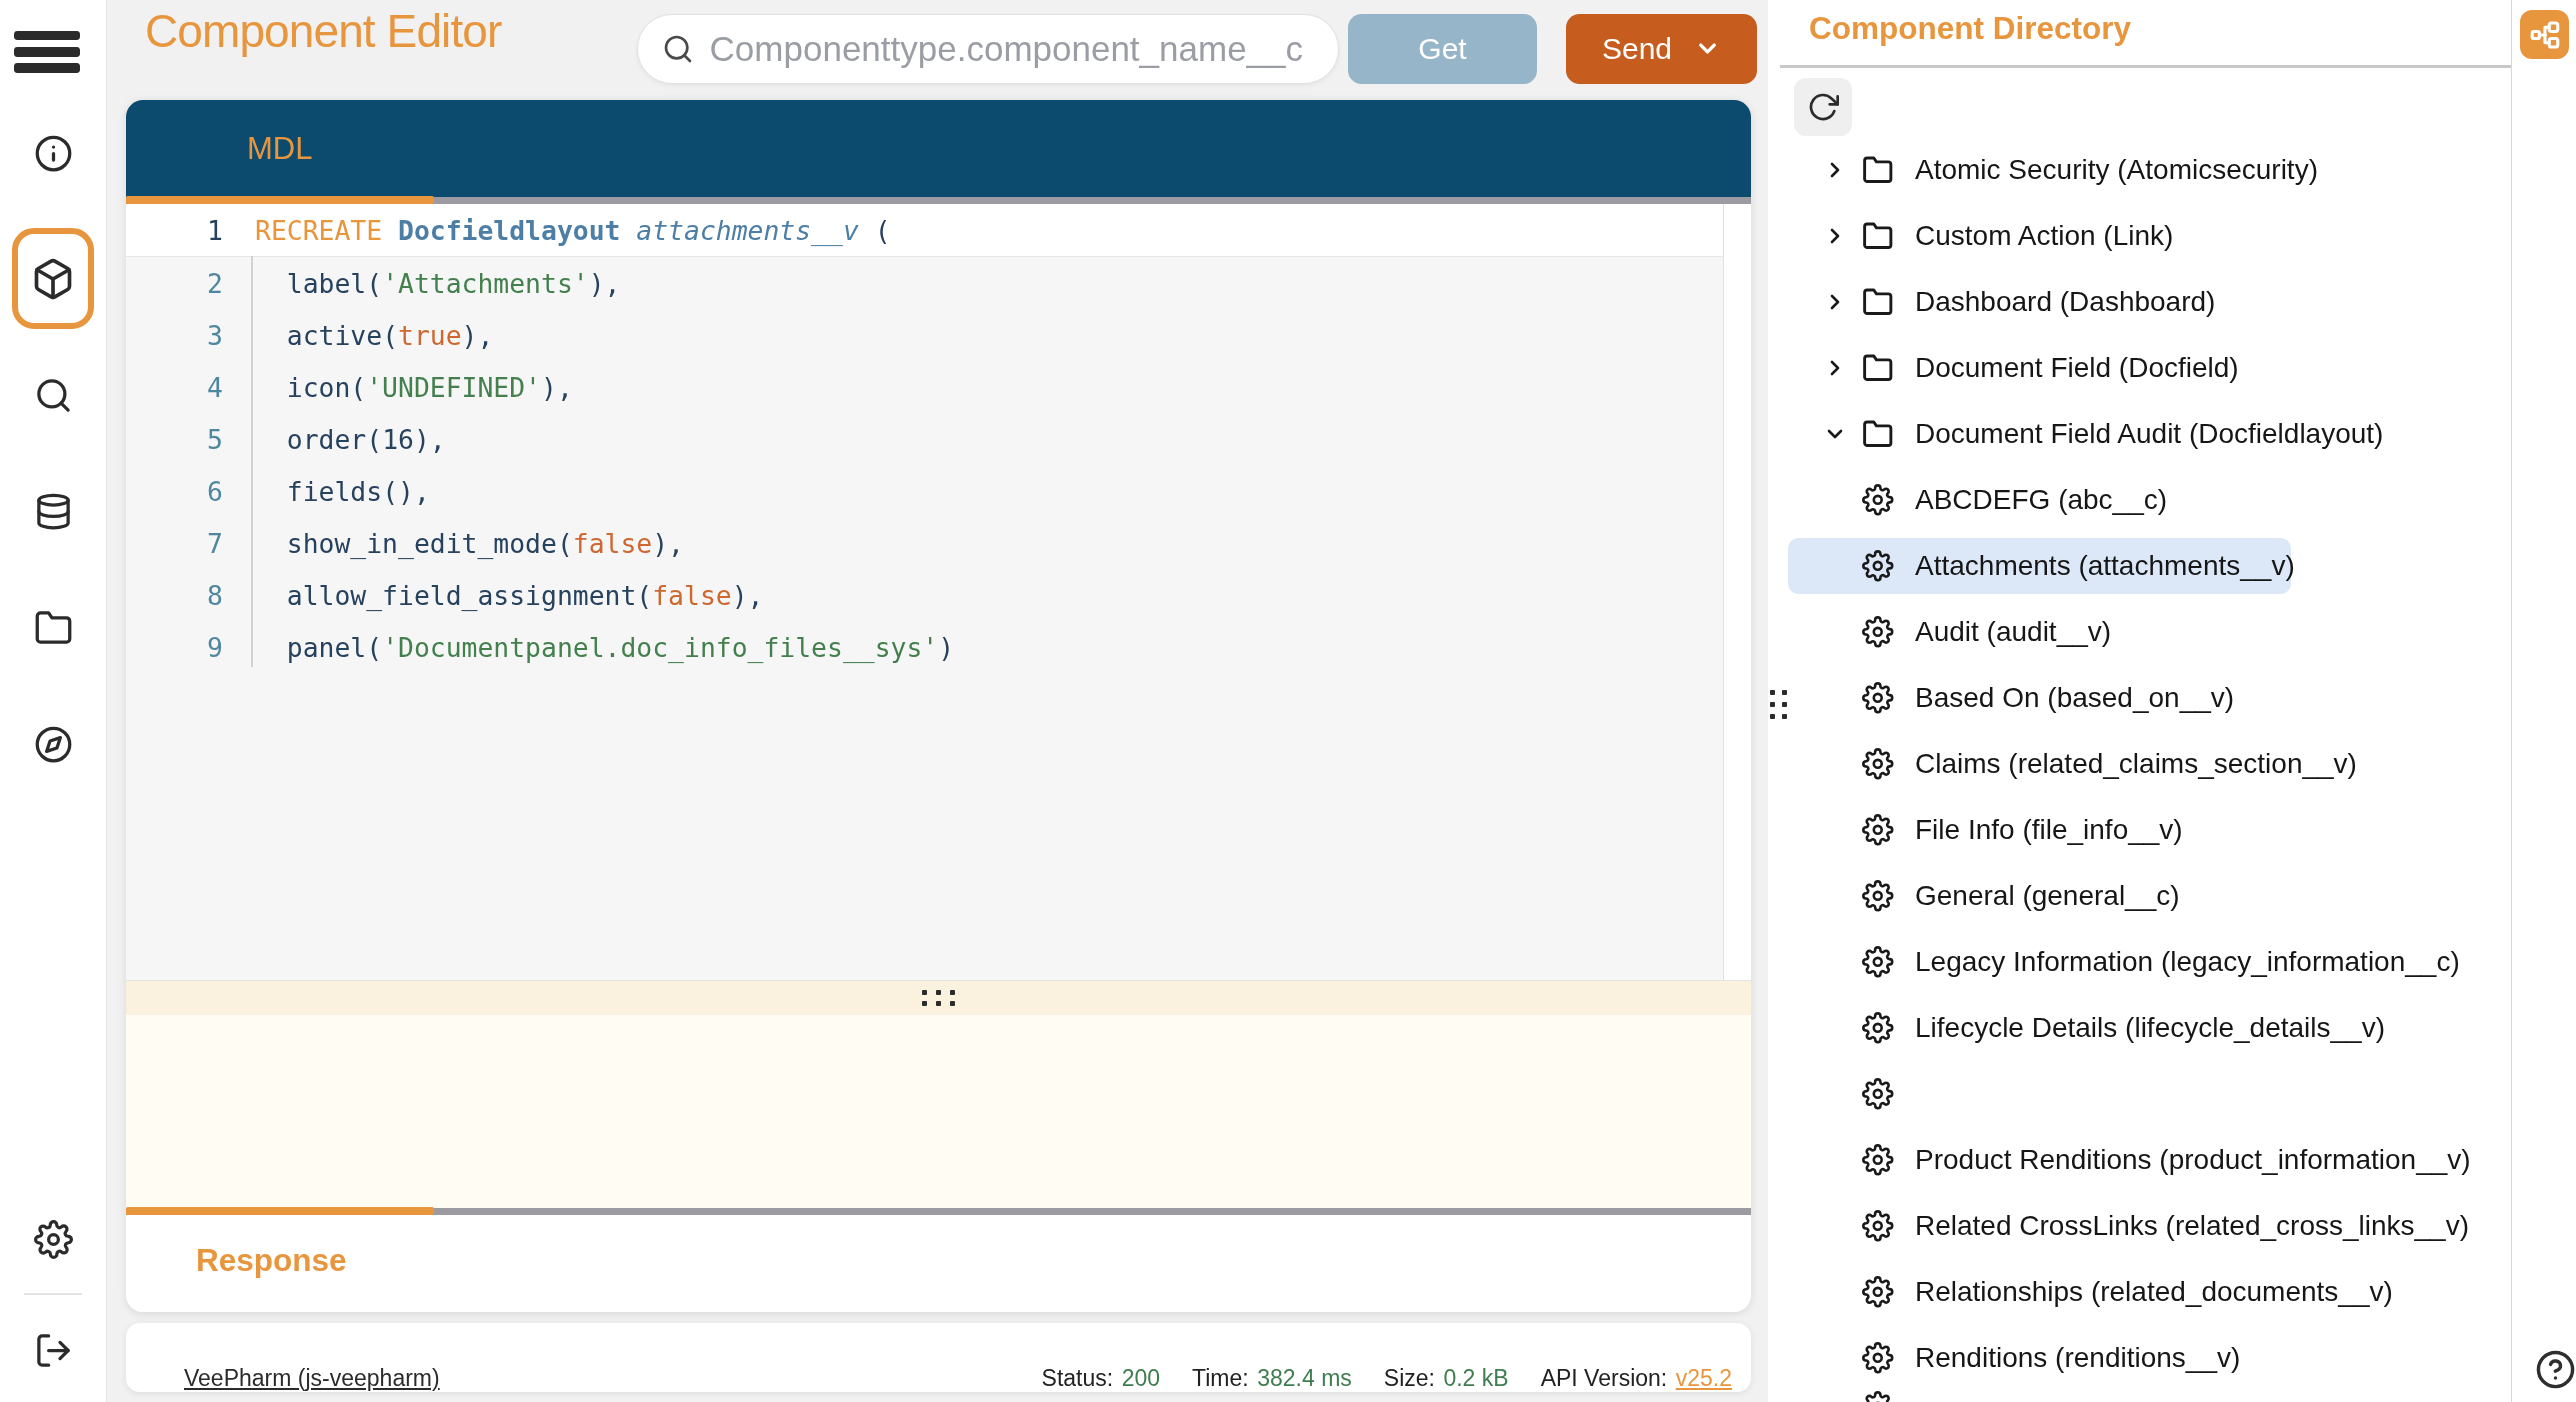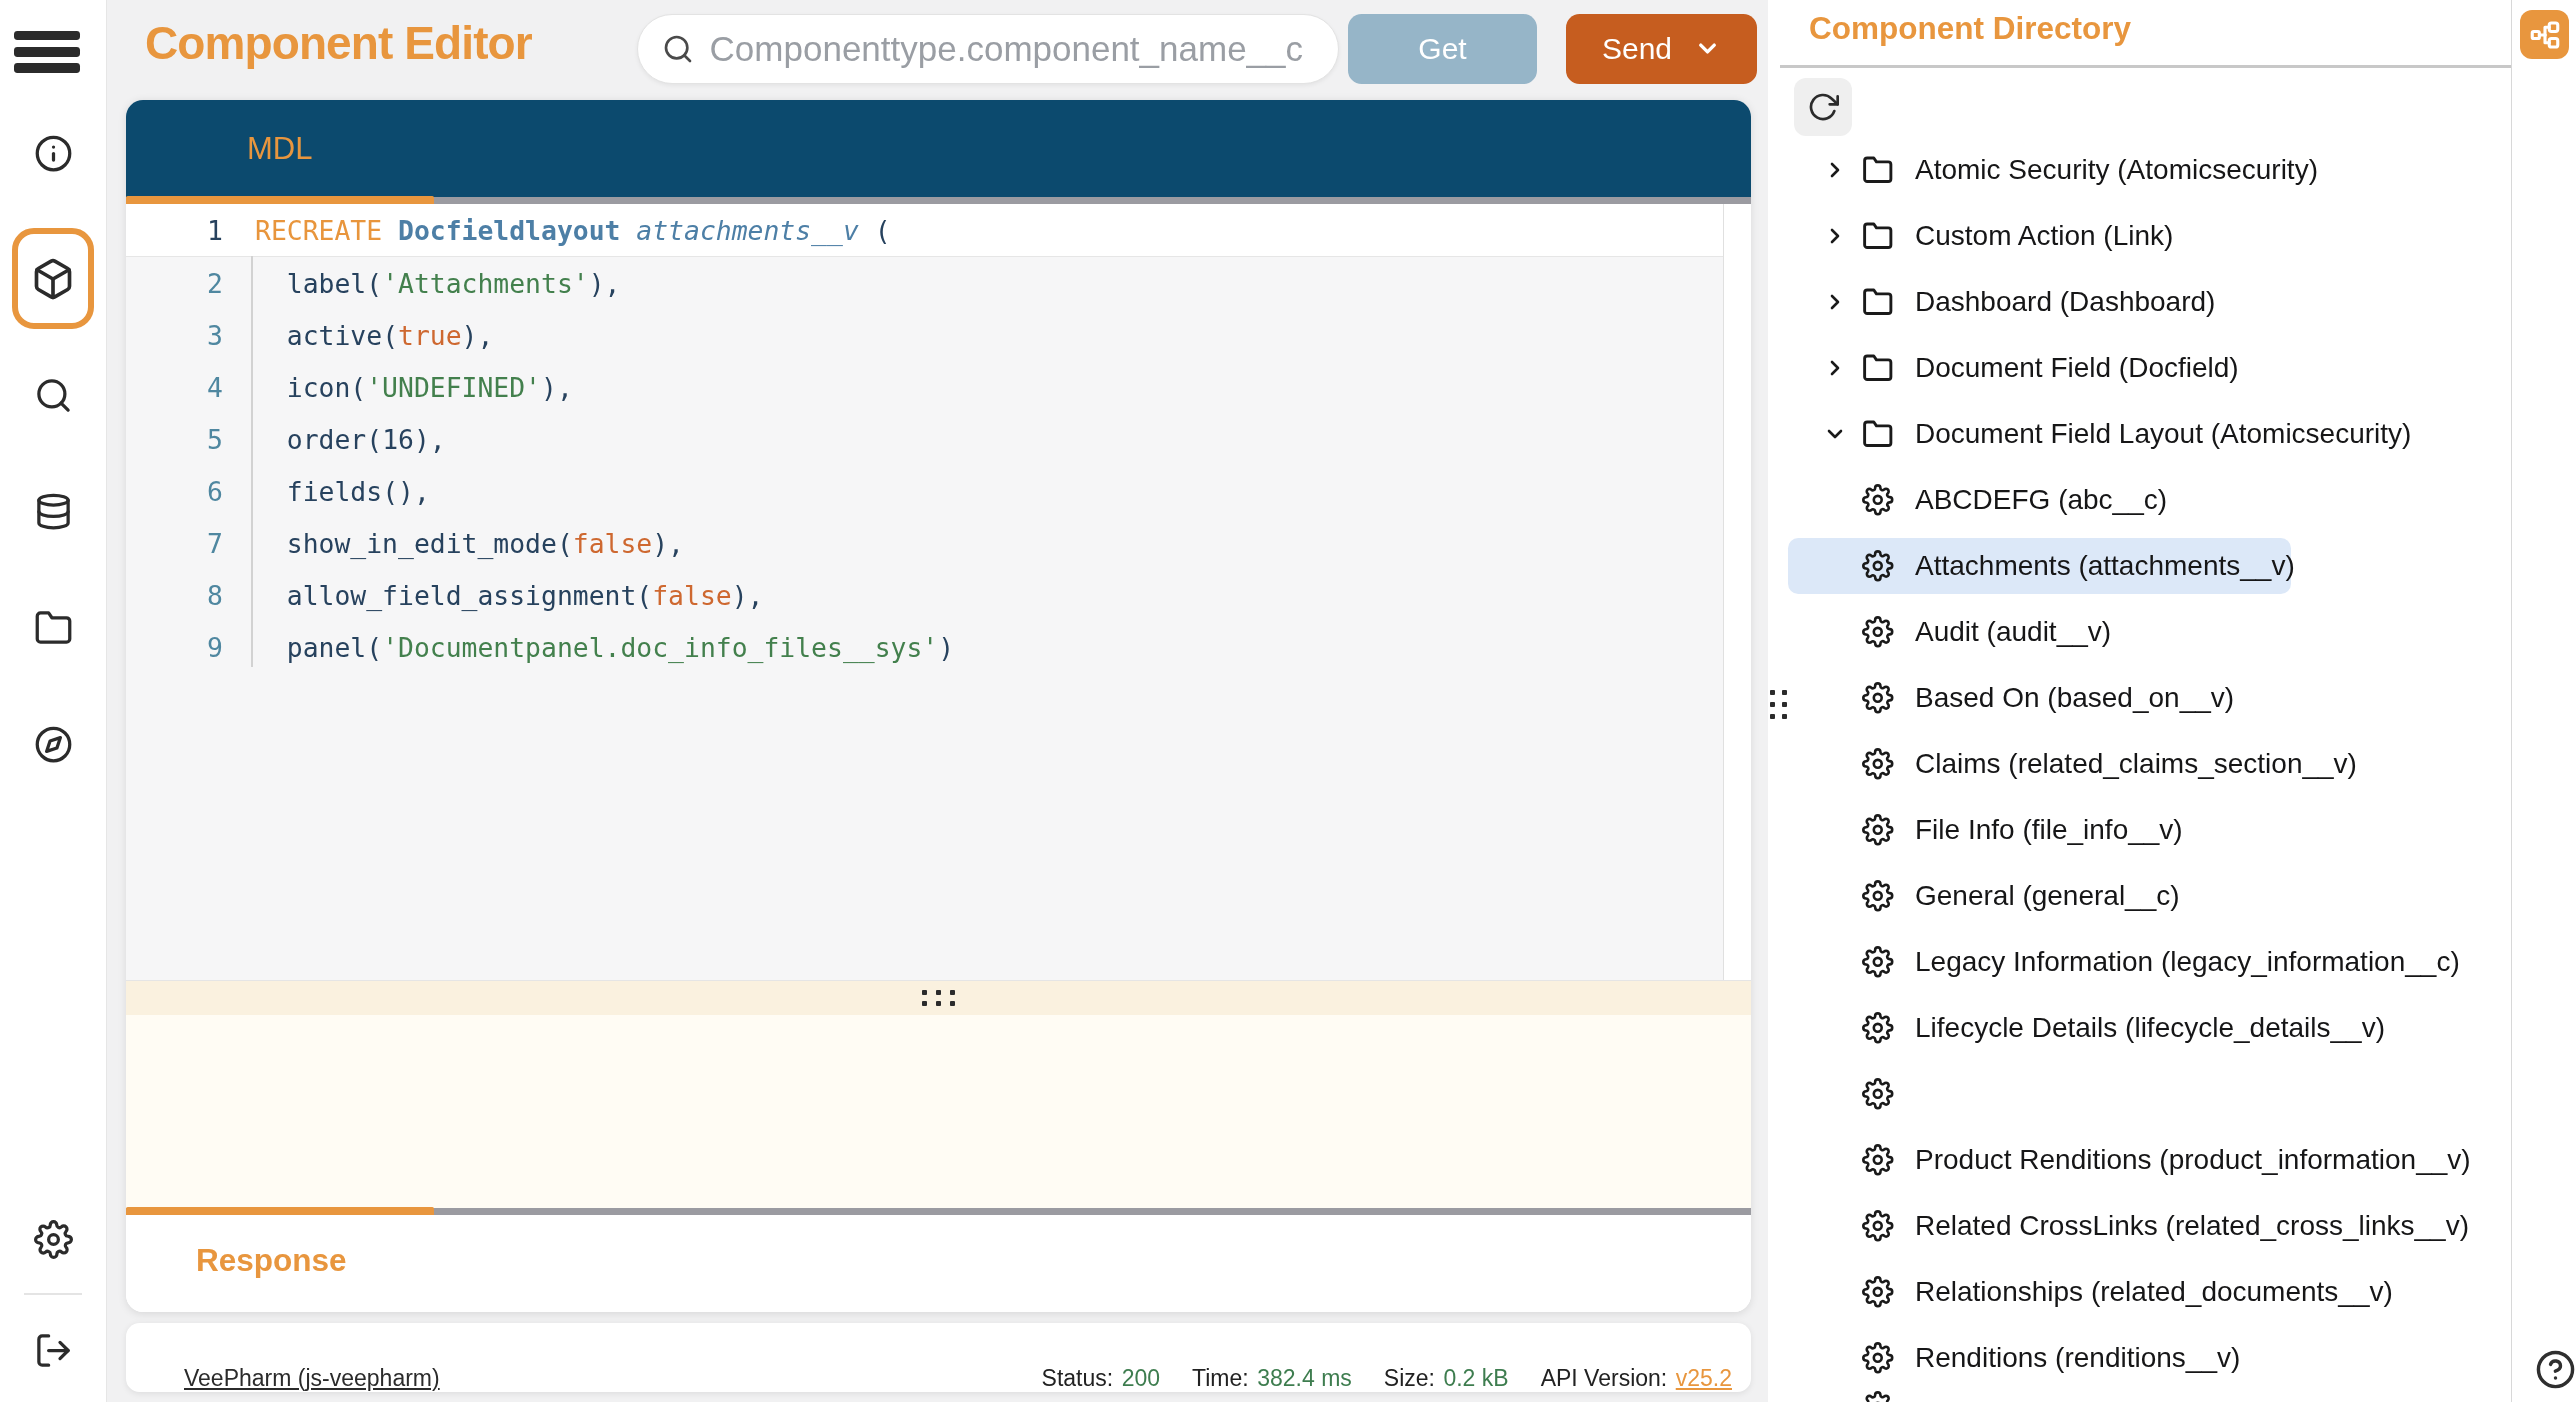--- a/index.html
+++ b/index.html
@@ -8,21 +8,21 @@
   
   .sidebar{position:absolute;left:0;top:0;width:106px;height:1402px;background:#fff;border-right:0.9px solid #e6e6e6;}
   .hamburger{position:absolute;left:13.6px;top:31px;width:66px;height:41px;cursor:pointer;}
   .hamburger i{display:block;height:9.4px;border-radius:3.4px;background:#2b2b2b;margin-bottom:6.8px;}
   .side-ic{position:absolute;left:0;width:106px;display:flex;justify-content:center;color:#2b2b2b;}
   .side-ic svg{width:39px;height:39px;}
   .side-active-box{position:absolute;left:12px;top:228px;width:82px;height:101px;border:6px solid #E8963E;border-radius:22px;box-sizing:border-box;display:flex;align-items:center;justify-content:center;color:#2b2b2b;}
   .side-active-box svg{width:44px;height:44px;}
   .side-div{position:absolute;left:24px;top:1293px;width:58px;height:1.7px;background:#e4e4e4;}
   
-  .app-title{position:absolute;left:145px;top:16px;font-size:46px;font-weight:700;color:#E8963E;letter-spacing:-0.9px;}
+  .app-title{position:absolute;left:145px;top:4px;font-size:46px;font-weight:400;color:#E8963E;letter-spacing:-0.9px;}
   .searchbox{position:absolute;left:637px;top:13.6px;width:702px;height:70px;background:#fff;border:0.9px solid #e3e3e3;border-radius:35px;box-shadow:0 1.7px 4.3px rgba(0,0,0,.06);display:flex;align-items:center;box-sizing:border-box;padding:0 24px;}
   .searchbox svg{width:32px;height:32px;color:#4a4a4a;flex:0 0 auto;margin-right:13.6px;}
   .searchbox input{border:none;outline:none;background:transparent;font-size:35px;color:#333;width:100%;font-family:"Liberation Sans",sans-serif;}
   .searchbox input::placeholder{color:#9a9ea4;}
   .btn{position:absolute;top:13.6px;height:70px;border:none;border-radius:13.6px;color:#fff;font-size:30px;font-family:"Liberation Sans",sans-serif;font-weight:500;cursor:pointer;display:flex;align-items:center;justify-content:center;}
   .btn-get{left:1348px;width:189px;background:#96B5C8;}
   .btn-send{left:1566px;width:191px;background:#C65D1F;gap:22px;}
   .btn-send svg{width:27px;height:27px;}
   
   .card{position:absolute;left:126px;top:100px;width:1625px;height:1212px;background:#fff;border-radius:17px;box-shadow:0 1.7px 8.5px rgba(0,0,0,.10);overflow:hidden;}
@@ -289,21 +289,21 @@
           <span class="chev">
             <svg viewBox="0 0 24 24" fill="none" stroke="currentColor" stroke-width="2.6" stroke-linecap="round" stroke-linejoin="round">
               <polyline points="6 9 12 15 18 9"></polyline>
             </svg>
           </span>
           <span class="ticon">
             <svg viewBox="0 0 24 24" fill="none" stroke="currentColor" stroke-width="2.2" stroke-linejoin="round">
               <path d="M22 19a2 2 0 0 1-2 2H4a2 2 0 0 1-2-2V5a2 2 0 0 1 2-2h5l2 3h9a2 2 0 0 1 2 2z"></path>
             </svg>
           </span>
-          <span class="tlabel">Document Field Layout (Atomicsecurity)</span>
+          <span class="tlabel">Document Field Audit (Docfieldlayout)</span>
         </div>
         <div class="trow">
           <span class="chev"></span>
           <span class="ticon">
             <svg viewBox="0 0 24 24" fill="none" stroke="currentColor" stroke-width="2" stroke-linecap="round" stroke-linejoin="round">
               <circle cx="12" cy="12" r="3"></circle>
               <path d="M19.4 15a1.65 1.65 0 0 0 .33 1.82l.06.06a2 2 0 0 1 0 2.83 2 2 0 0 1-2.83 0l-.06-.06a1.65 1.65 0 0 0-1.82-.33 1.65 1.65 0 0 0-1 1.51V21a2 2 0 0 1-2 2 2 2 0 0 1-2-2v-.09A1.65 1.65 0 0 0 9 19.4a1.65 1.65 0 0 0-1.82.33l-.06.06a2 2 0 0 1-2.83 0 2 2 0 0 1 0-2.83l.06-.06a1.65 1.65 0 0 0 .33-1.82 1.65 1.65 0 0 0-1.51-1H3a2 2 0 0 1-2-2 2 2 0 0 1 2-2h.09A1.65 1.65 0 0 0 4.6 9a1.65 1.65 0 0 0-.33-1.82l-.06-.06a2 2 0 0 1 0-2.83 2 2 0 0 1 2.83 0l.06.06a1.65 1.65 0 0 0 1.82.33H9a1.65 1.65 0 0 0 1-1.51V3a2 2 0 0 1 2-2 2 2 0 0 1 2 2v.09a1.65 1.65 0 0 0 1 1.51 1.65 1.65 0 0 0 1.82-.33l.06-.06a2 2 0 0 1 2.83 0 2 2 0 0 1 0 2.83l-.06.06a1.65 1.65 0 0 0-.33 1.82V9a1.65 1.65 0 0 0 1.51 1H21a2 2 0 0 1 2 2 2 2 0 0 1-2 2h-.09a1.65 1.65 0 0 0-1.51 1z"></path>
             </svg>
           </span>
           <span class="tlabel">ABCDEFG (abc__c)</span>

